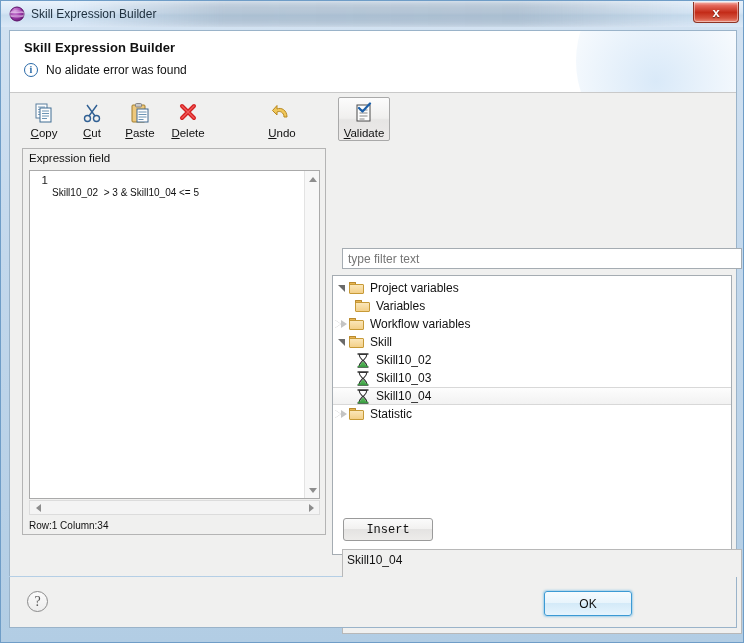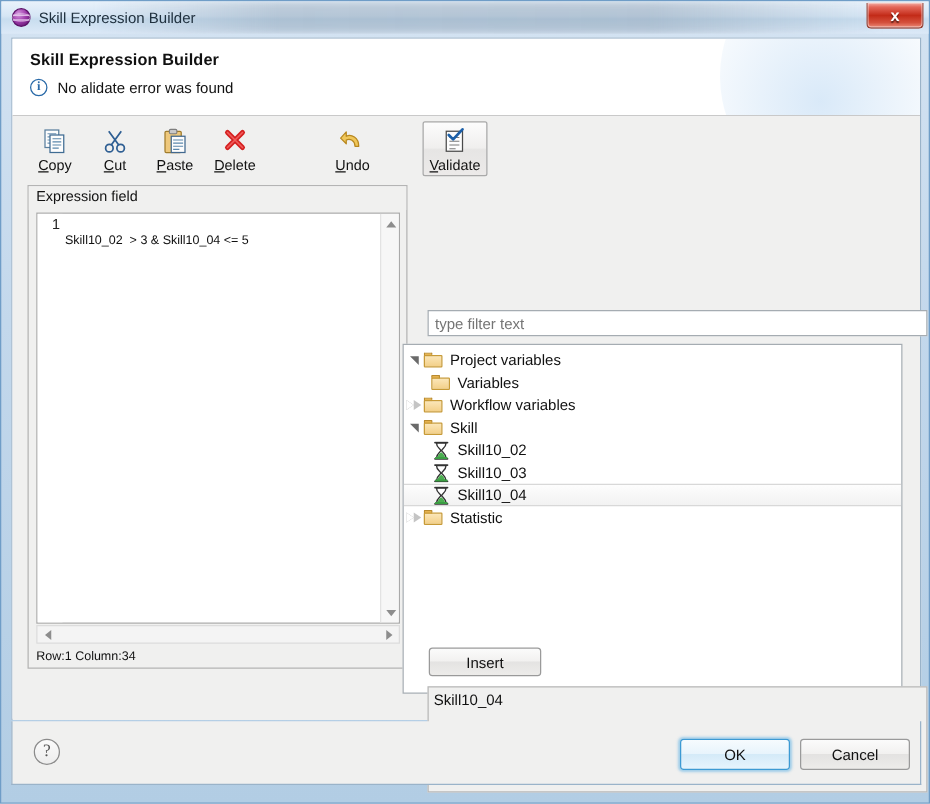--- a/index.html
+++ b/index.html
@@ -300,21 +300,21 @@
     background: #fff;
     font-family: "Liberation Sans", sans-serif;
     font-size: 12px;
     color: #666;
     padding-left: 5px;
     outline: none;
   }
 
   .tree-box {
     position: absolute;
-    left: 312px;
+    left: 322px;
     top: 182px;
     width: 400px;
     height: 280px;
     border: 1px solid #a5acb2;
     background: #fff;
     overflow: hidden;
     padding-top: 3px;
   }
   .tree-row {
     height: 18px;
@@ -395,21 +395,21 @@
 
   .insert-btn {
     position: absolute;
     left: 333px;
     top: 425px;
     width: 90px;
     height: 23px;
     border: 1px solid #9a9a9a;
     border-radius: 3px;
     background: linear-gradient(180deg, #fbfbfb 0%, #f2f1f0 47%, #e4e3e2 50%, #edecea 100%);
-    font-family: Liberation Sans, sans-serif;
+    font-family: Liberation Mono, monospace;
     font-size: 12px;
     color: #111;
     cursor: pointer;
   }
 
   .preview-box {
     position: absolute;
     left: 332px;
     top: 456px;
     width: 400px;
@@ -711,16 +711,15 @@
       <button class="insert-btn">Insert</button>
 
       <div class="preview-box">Skill10_04</div>
 
     </div>
   </div>
 
   <div class="bottom-bar">
     <div class="help-icon">?</div>
     <button class="btn-ok">OK</button>
-    <button class="btn-cancel">Cancel</button>
   </div>
 
 </div>
 
 </body></html>

